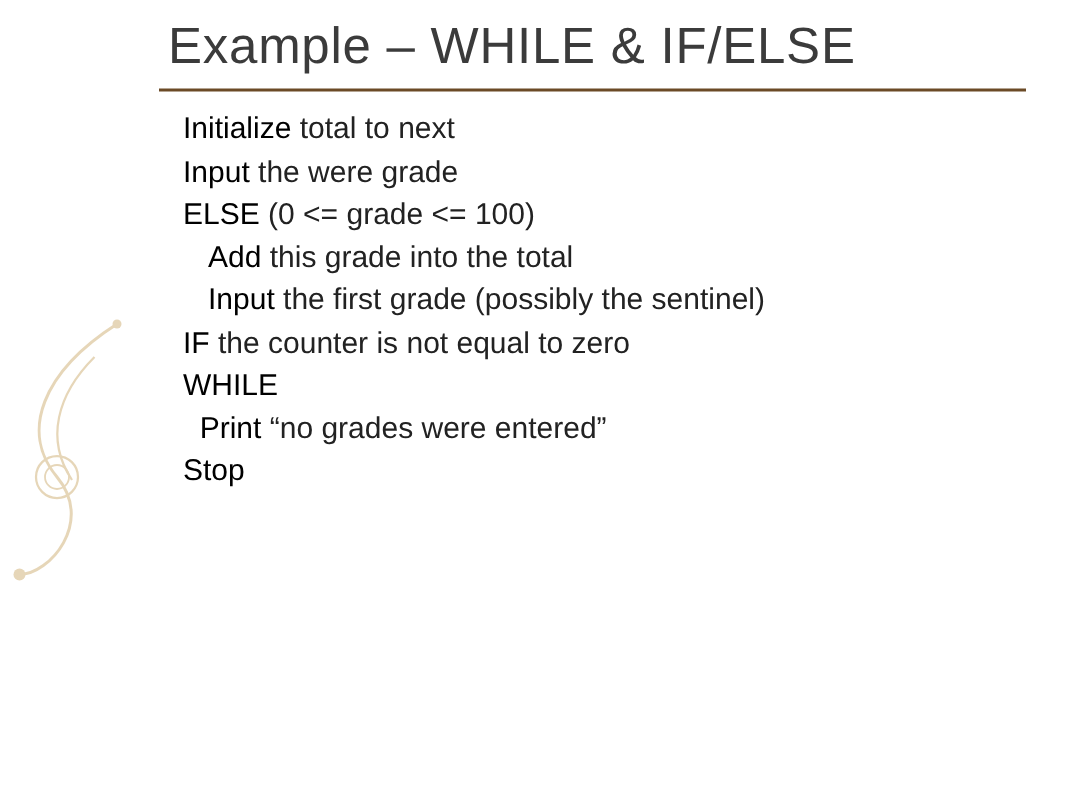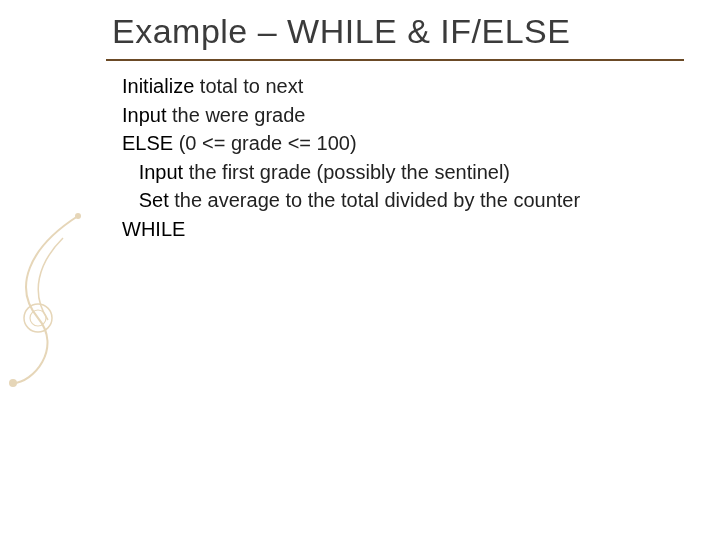--- a/index.html
+++ b/index.html
@@ -61,23 +61,26 @@
 <body>
 
 <div class="slide">
   <div class="title">Example – WHILE &amp; IF/ELSE</div>
   <div class="title-underline"></div>
 
   <div class="body" id="body">
       <div class="ln"><span class="kw">Initialize</span><span> total to next</span></div>
       <div class="ln"><span class="kw">Input</span><span> the were grade</span></div>
       <div class="ln"><span class="kw">ELSE</span><span> (0 &lt;= grade &lt;= 100)</span></div>
+      <div class="ln">&nbsp;&nbsp;&nbsp;<span class="kw">Add</span><span> this grade into the total</span></div>
       <div class="ln">&nbsp;&nbsp;&nbsp;<span class="kw">Input</span><span> the first grade (possibly the sentinel)</span></div>
-      <div class="ln">&nbsp;&nbsp;&nbsp;<span class="kw">Set</span><span> the average to the total divided by the counter</span></div>
+      <div class="ln"><span class="kw">IF</span><span> the counter is not equal to zero</span></div>
       <div class="ln"><span class="kw">WHILE</span><span></span></div>
+      <div class="ln">&nbsp;&nbsp;<span class="kw">Print</span><span> “no grades were entered”</span></div>
+      <div class="ln"><span class="kw">Stop</span><span></span></div>
     </div>
 
   <div class="deco">
     <svg viewBox="0 0 84 200">
       <path d="M70 8 C 20 40, 5 80, 30 110 C 55 140, 25 175, 5 175" stroke="#e6d6b8" stroke-width="2" fill="none"></path>
       <path d="M55 30 C 30 55, 22 85, 40 112" stroke="#e6d6b8" stroke-width="1.5" fill="none"></path>
       <circle cx="30" cy="110" r="14" fill="none" stroke="#e6d6b8" stroke-width="1.5"></circle>
       <circle cx="30" cy="110" r="8" fill="none" stroke="#e6d6b8" stroke-width="1.2"></circle>
       <circle cx="5" cy="175" r="4" fill="#e6d6b8"></circle>
       <circle cx="70" cy="8" r="3" fill="#e6d6b8"></circle>

